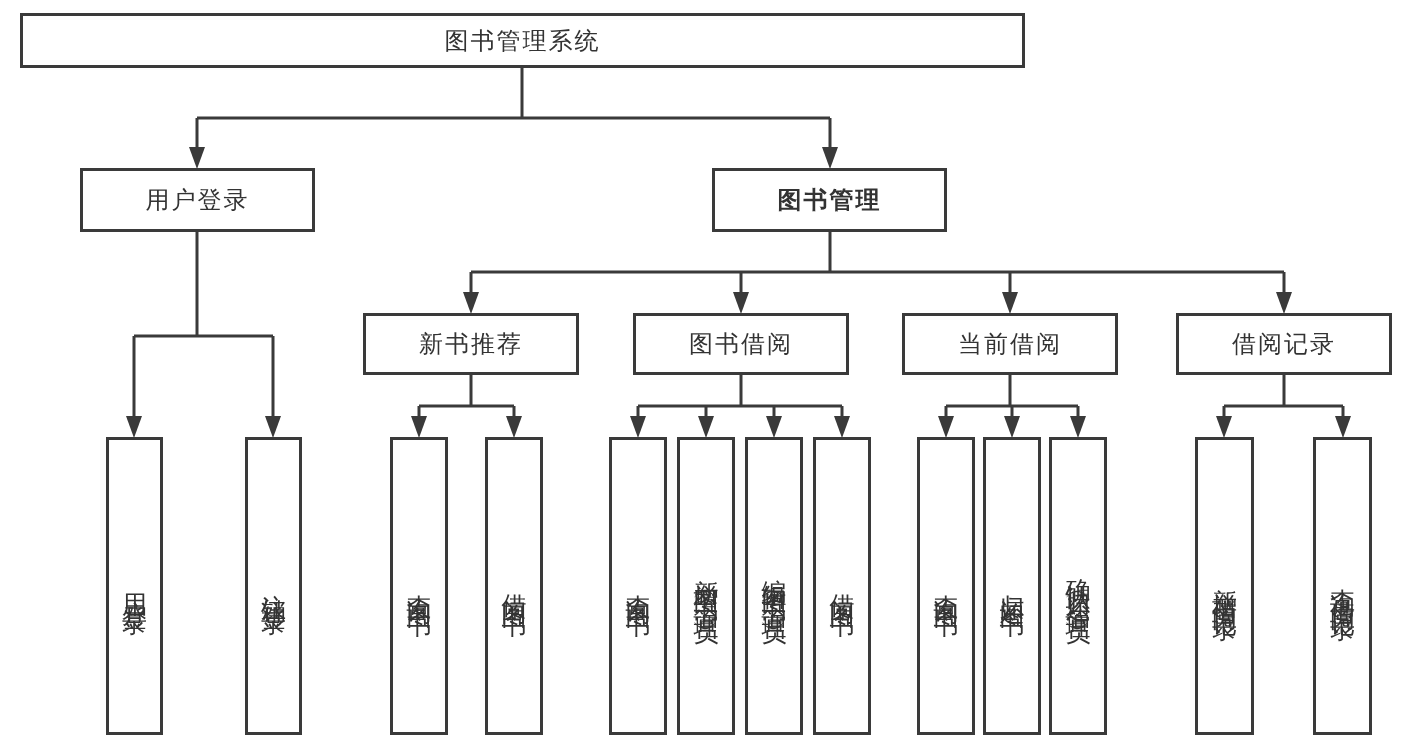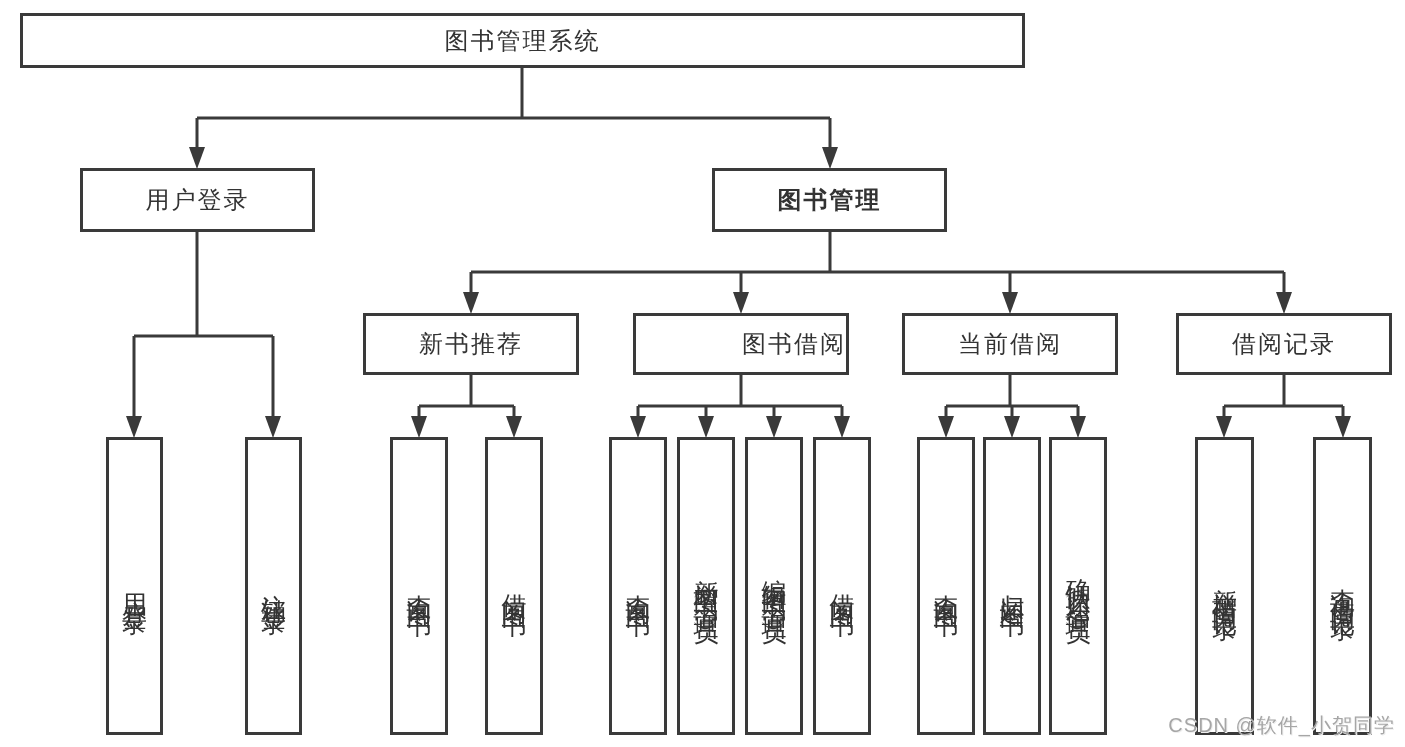--- a/index.html
+++ b/index.html
@@ -114,21 +114,21 @@
   <div class="node" style="left:80px; top:168px; width:235px; height:64px;">
     <span class="lbl">用户登录</span>
   </div>
   <div class="node" style="left:712px; top:168px; width:235px; height:64px;font-weight:bold;">
     <span class="lbl">图书管理</span>
   </div>
 
   <div class="node" style="left:363px; top:313px; width:216px; height:62px;font-family:Liberation Mono, monospace;">
     <span class="lbl">新书推荐</span>
   </div>
-  <div class="node" style="left:633px; top:313px; width:216px; height:62px;justify-content:flex-end;">
+  <div class="node" style="left:633px; top:313px; width:216px; height:62px;">
     <span class="lbl">图书借阅</span>
   </div>
   <div class="node" style="left:902px; top:313px; width:216px; height:62px;font-family:Liberation Serif, serif;">
     <span class="lbl">当前借阅</span>
   </div>
   <div class="node" style="left:1176px; top:313px; width:216px; height:62px;">
     <span class="lbl">借阅记录</span>
   </div>
 
   <div class="node leaf" style="left:106px; top:437px; width:57px; height:298px;">
@@ -168,15 +168,14 @@
     <span class="lbl">确认归还（管理员）</span>
   </div>
 
   <div class="node leaf" style="left:1195px; top:437px; width:59px; height:298px;">
     <span class="lbl">新增借阅记录</span>
   </div>
   <div class="node leaf" style="left:1313px; top:437px; width:59px; height:298px;">
     <span class="lbl">查询借阅记录</span>
   </div>
 
-  <div class="watermark">CSDN @软件_小贺同学</div>
 
 </div>
 
 </body></html>

